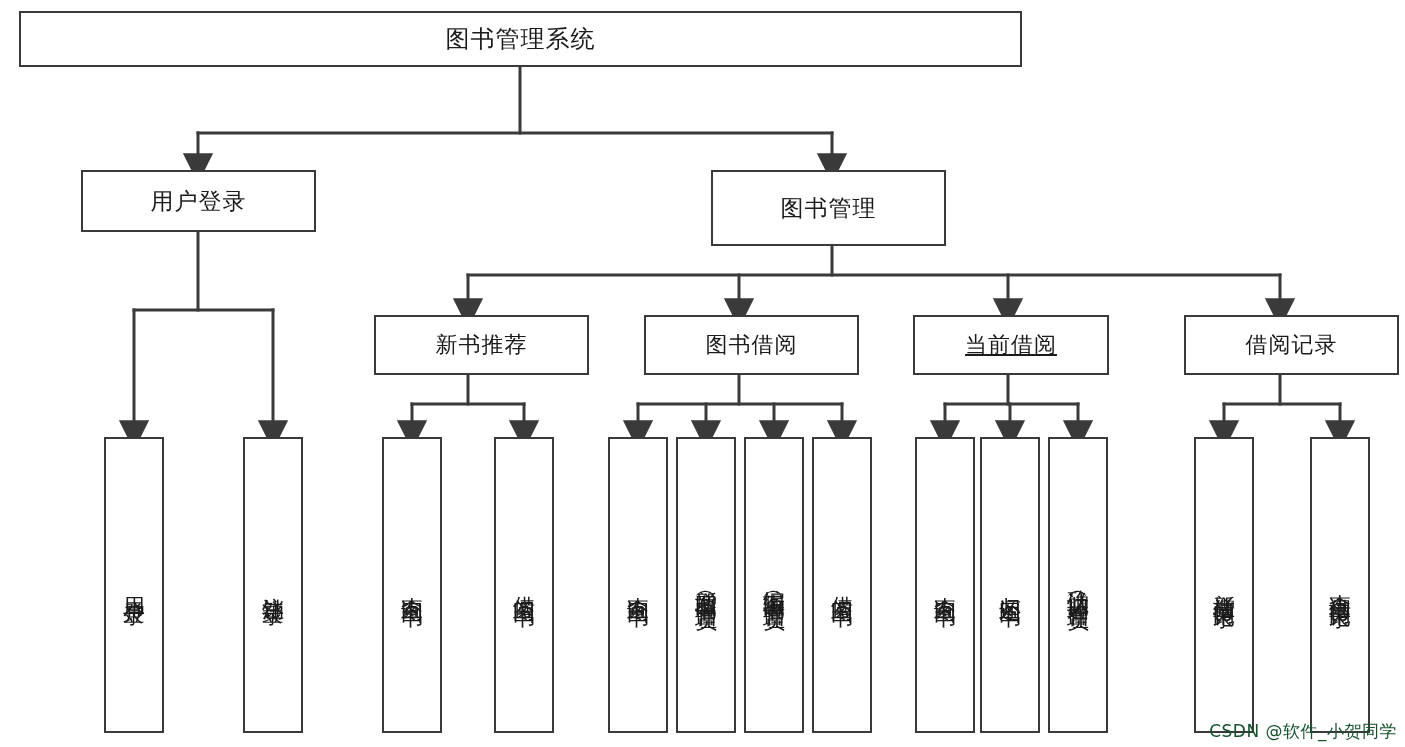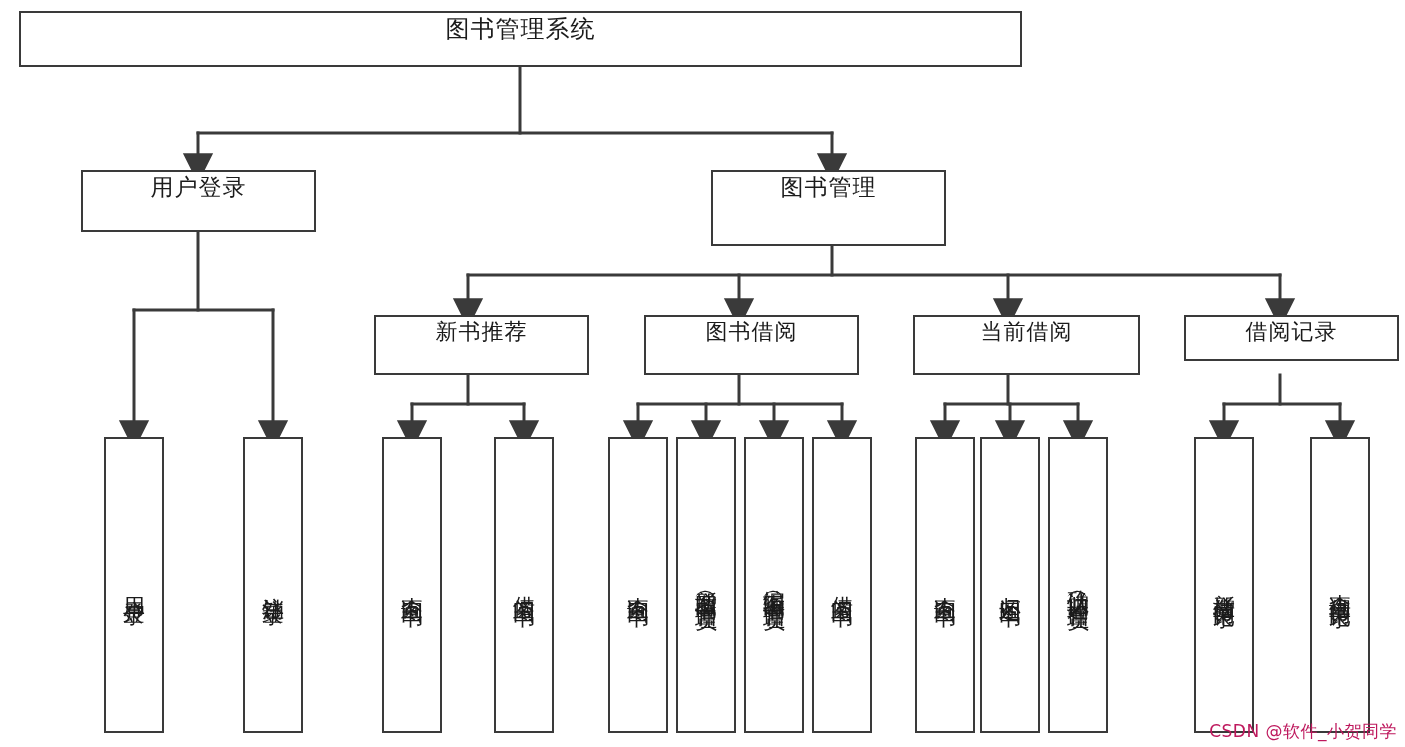--- a/index.html
+++ b/index.html
@@ -26,21 +26,21 @@
     height: 747px;
     pointer-events: none;
   }
   .node {
     position: absolute;
     box-sizing: border-box;
     border: 2px solid #3a3a3a;
     background: #ffffff;
     color: #1b1b1b;
     display: flex;
-    align-items: flex-start;
+    align-items: center;
     justify-content: center;
     text-align: center;
     font-weight: 400;
     letter-spacing: 1px;
   }
   .node.level-0 {
     font-size: 24px;
   }
   .node.level-1 {
     font-size: 23px;
@@ -62,21 +62,21 @@
   .node.leaf > .leaf-text {
     writing-mode: vertical-rl;
     text-orientation: upright;
     white-space: nowrap;
   }
   #watermark {
     position: absolute;
     right: 8px;
     bottom: 4px;
     font-size: 17px;
-    color: #be185d;
+    color: #14532d;
     letter-spacing: 0.5px;
     white-space: nowrap;
   }
 </style>
 </head>
 <body>
 
 <div id="canvas">
 
   <svg id="wires" viewBox="0 0 1405 747" width="1405" height="747" xmlns="http://www.w3.org/2000/svg">
@@ -142,24 +142,24 @@
   <div class="node level-1" style="left:711px; top:170px; width:235px; height:76px;">
     <span>图书管理</span>
   </div>
 
   <div class="node level-2" style="left:362px; top:315px; width:215px; height:60px;">
     <span>新书推荐</span>
   </div>
   <div class="node level-2" style="left:632px; top:315px; width:215px; height:60px;">
     <span>图书借阅</span>
   </div>
-  <div class="node level-2" style="left:901px; top:315px; width:227px; height:60px;">
+  <div class="node level-2" style="left:901px; top:315px; width:196px; height:60px;text-decoration:underline;">
     <span>当前借阅</span>
   </div>
-  <div class="node level-2" style="left:1172px; top:315px; width:215px; height:46px;">
+  <div class="node level-2" style="left:1172px; top:315px; width:215px; height:60px;">
     <span>借阅记录</span>
   </div>
 
   <div class="node leaf" style="left:104px; top:437px; width:60px; height:296px;">
     <span class="leaf-text">用户登录</span>
   </div>
   <div class="node leaf" style="left:243px; top:437px; width:60px; height:296px;">
     <span class="leaf-text">注销登录</span>
   </div>
 

